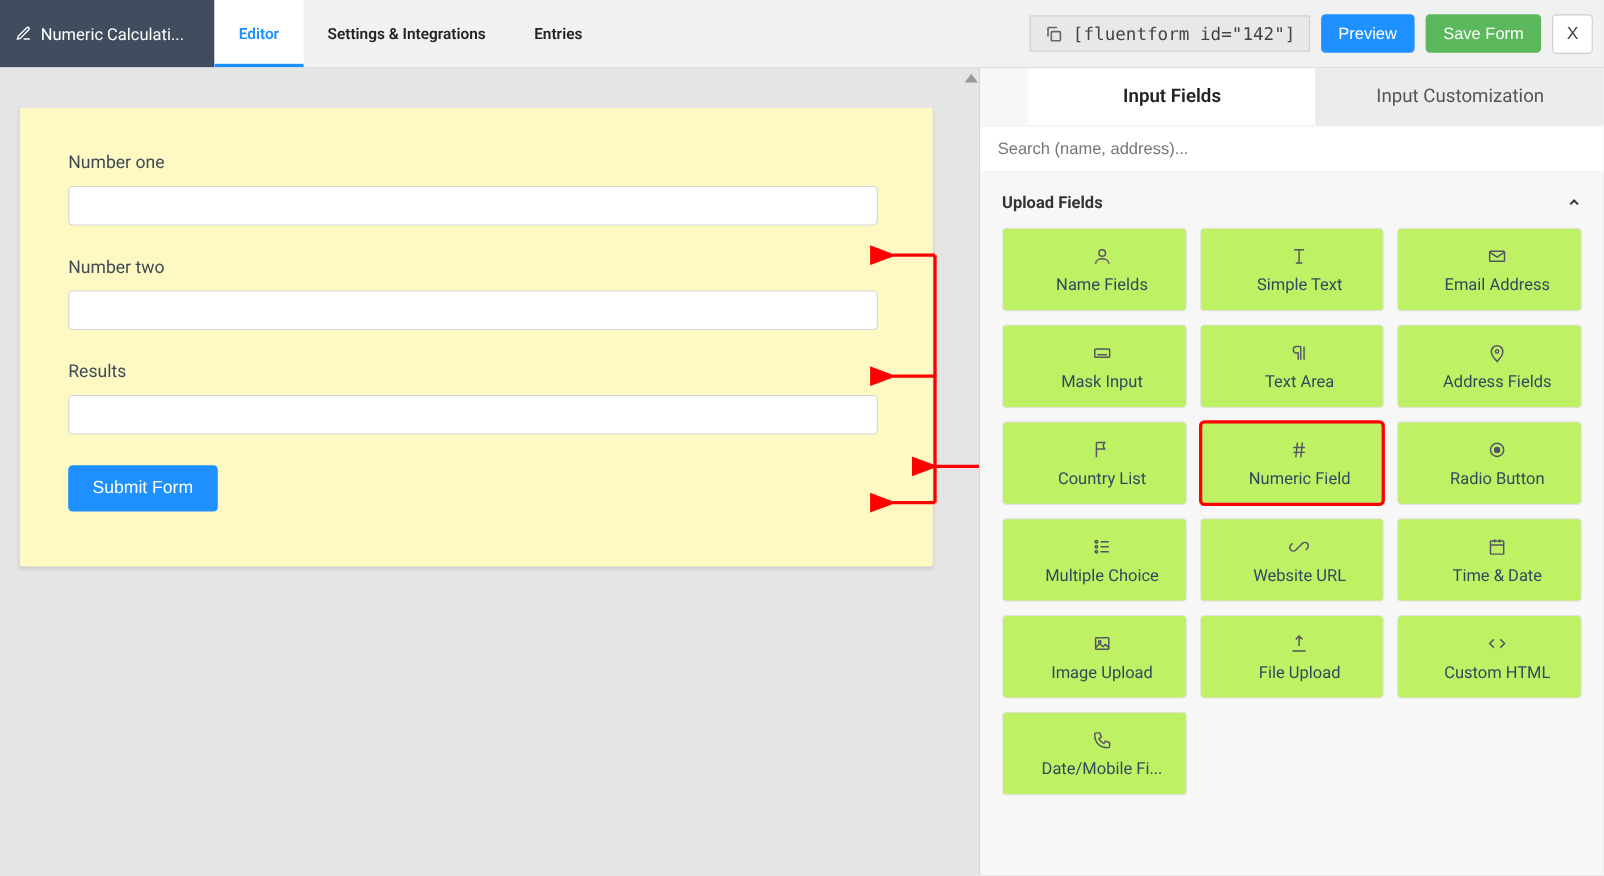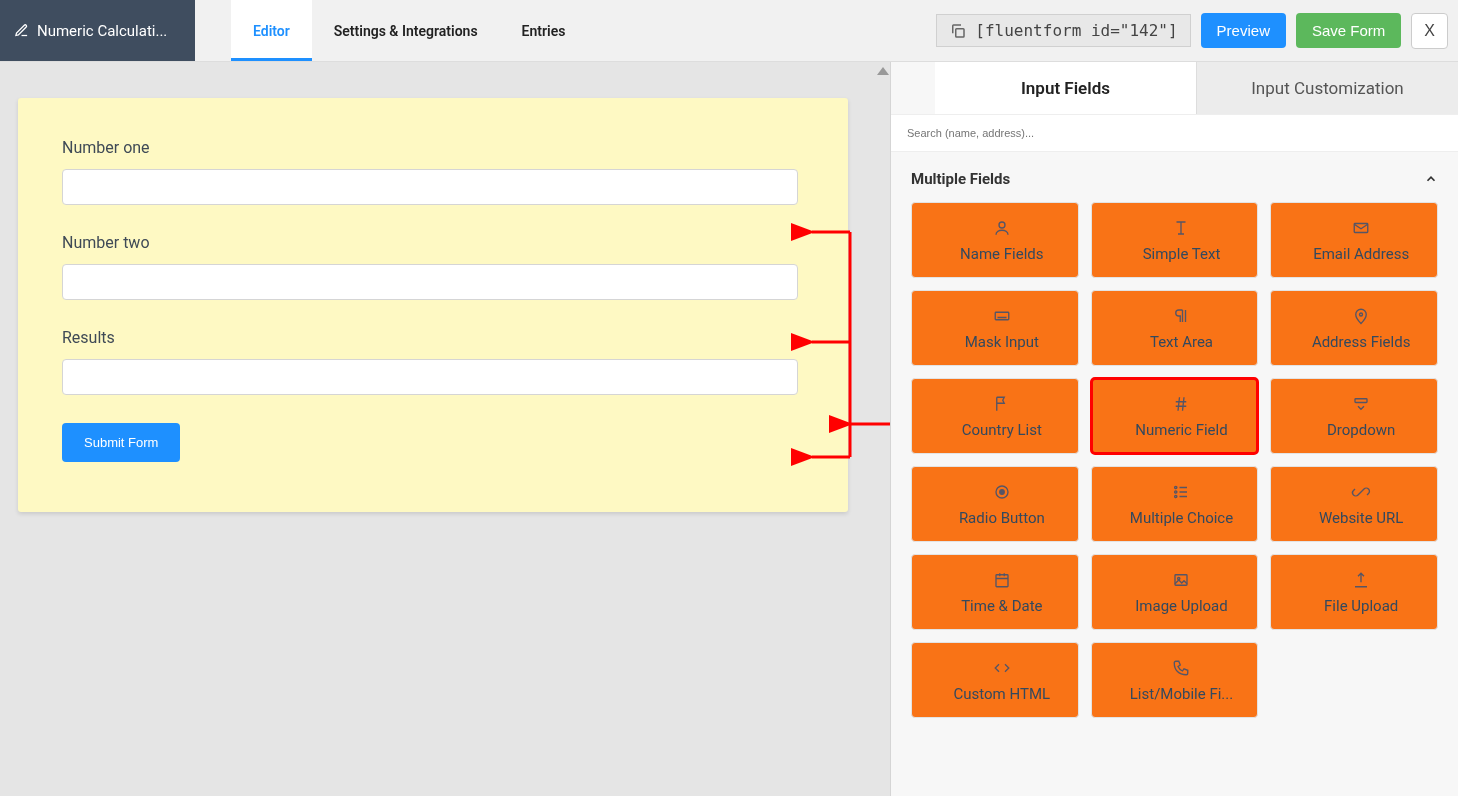--- a/index.html
+++ b/index.html
@@ -9,21 +9,20 @@
   font-size: 14px;
   color: #333;
   overflow: hidden;
 }
 .topbar {
   display: flex;
   align-items: stretch;
   height: 62px;
   background: #f1f1f1;
   border-bottom: 1px solid #ddd;
-  gap: 36px;
 }
 .form-title {
   background: #3f4d5f;
   color: #fff;
   display: flex;
   align-items: center;
   padding: 0 14px;
   width: 195px;
   white-space: nowrap;
   overflow: hidden;
@@ -111,21 +110,21 @@
   border:1px solid #d5d5d5;
   border-radius:4px;
   padding: 0 10px;
   font-size:14px;
 }
 .submit-btn {
   background:#1e90ff;
   color:#fff;
   border:none;
   padding: 12px 22px;
-  font-size:13px;
+  font-size:16px;
   border-radius:4px;
   cursor:pointer;
 }
 .annot { position:absolute; pointer-events:none; }
 .sidebar {
   width: 568px;
   background:#f7f7f7;
   border-left:1px solid #d5d5d5;
   display:flex;
   flex-direction:column;
@@ -153,42 +152,42 @@
 .side-tab.active { background:#fff; font-weight:600; border-right:1px solid #ddd; }
 .side-tab:not(.active){ background:#ececec; color:#555; }
 .search-bar {
   padding:0;
 }
 .search-input {
   width:100%;
   border:none;
   background:#fff;
   padding:12px 16px;
-  font-size:11px;
+  font-size:15px;
   color:#999;
   border-top:1px solid #eee;
   border-bottom:1px solid #eee;
 }
 .section-hdr {
   display:flex;
   align-items:center;
   justify-content:space-between;
   padding:18px 20px 14px 20px;
   font-weight:700;
   font-size:15px;
   cursor:pointer;
 }
 .field-grid {
   display:grid;
   grid-template-columns: repeat(3, 1fr);
   gap:12px;
   padding: 0 20px 20px 20px;
 }
 .field-tile {
-  background:#f97316;
+  background:#bef264;
   border:1px solid #e3e3e3;
   border-radius:4px;
   padding:14px 6px 12px 20px;
   text-align:center;
   cursor:grab;
   font-size:15px;
   color:#34495e;
   display:flex;
   flex-direction:column;
   align-items:center;
@@ -270,21 +269,21 @@
   <div class="sidebar">
     <div class="scroll-handle"></div>
     <div class="side-tabs">
       <div class="side-tab active"><span>Input Fields</span></div>
       <div class="side-tab"><span>Input Customization</span></div>
     </div>
     <div class="search-bar">
       <input class="search-input" placeholder="Search (name, address)..." style="">
     </div>
     <div class="section-hdr">
-      <span>Multiple Fields</span>
+      <span>Upload Fields</span>
       <svg width="14" height="14" viewBox="0 0 24 24" fill="none" stroke="#333" stroke-width="3">
           <polyline points="18 15 12 9 6 15"></polyline>
         </svg>
     </div>
     <div class="field-grid" id="field-grid">
         <div class="field-tile">
           <div class="tile-icon">
             <svg width="20" height="18" viewBox="0 0 24 24" fill="none" stroke="#556" stroke-width="1.8">
               <circle cx="12" cy="8" r="4"></circle>
               <path d="M4 21c0-4 4-6 8-6s8 2 8 6"></path>
@@ -343,29 +342,20 @@
           </div>
           <span>Country List</span>
         </div>
         <div class="field-tile highlight">
           <div class="tile-icon">
             <svg width="20" height="18" viewBox="0 0 24 24" fill="none" stroke="#556" stroke-width="1.8">
               <path d="M5 9h14M5 15h14M10 3L8 21M16 3l-2 18"></path>
             </svg>
           </div>
           <span>Numeric Field</span>
-        </div>
-        <div class="field-tile">
-          <div class="tile-icon">
-            <svg width="20" height="18" viewBox="0 0 24 24" fill="none" stroke="#556" stroke-width="1.8">
-              <rect x="4" y="5" width="16" height="5" rx="1"></rect>
-              <polyline points="8 15 12 19 16 15"></polyline>
-            </svg>
-          </div>
-          <span>Dropdown</span>
         </div>
         <div class="field-tile">
           <div class="tile-icon">
             <svg width="20" height="18" viewBox="0 0 24 24" fill="none" stroke="#556" stroke-width="1.8">
               <circle cx="12" cy="12" r="8"></circle>
               <circle cx="12" cy="12" r="3" fill="#556"></circle>
             </svg>
           </div>
           <span>Radio Button</span>
         </div>
@@ -425,17 +415,17 @@
             </svg>
           </div>
           <span>Custom HTML</span>
         </div>
         <div class="field-tile">
           <div class="tile-icon">
             <svg width="20" height="18" viewBox="0 0 24 24" fill="none" stroke="#556" stroke-width="1.8">
               <path d="M5 3h4l2 5-3 2a12 12 0 006 6l2-3 5 2v4a2 2 0 01-2 2C9 21 3 15 3 5a2 2 0 012-2z"></path>
             </svg>
           </div>
-          <span>List/Mobile Fi...</span>
+          <span>Date/Mobile Fi...</span>
         </div>
       </div>
   </div>
 </div>
 
 </body></html>

